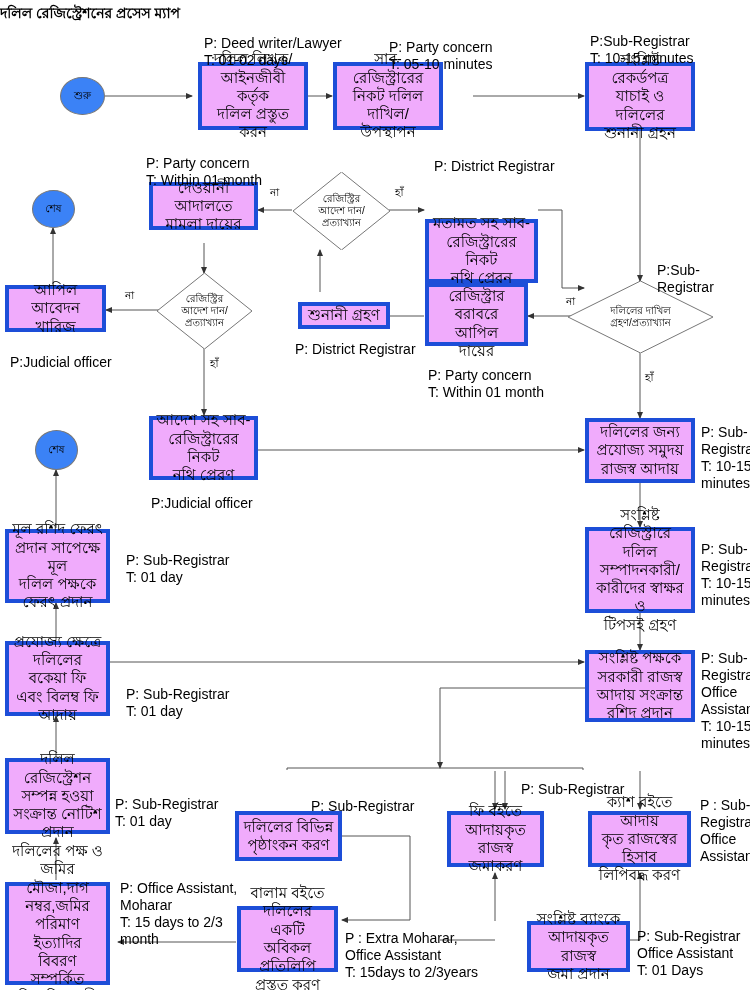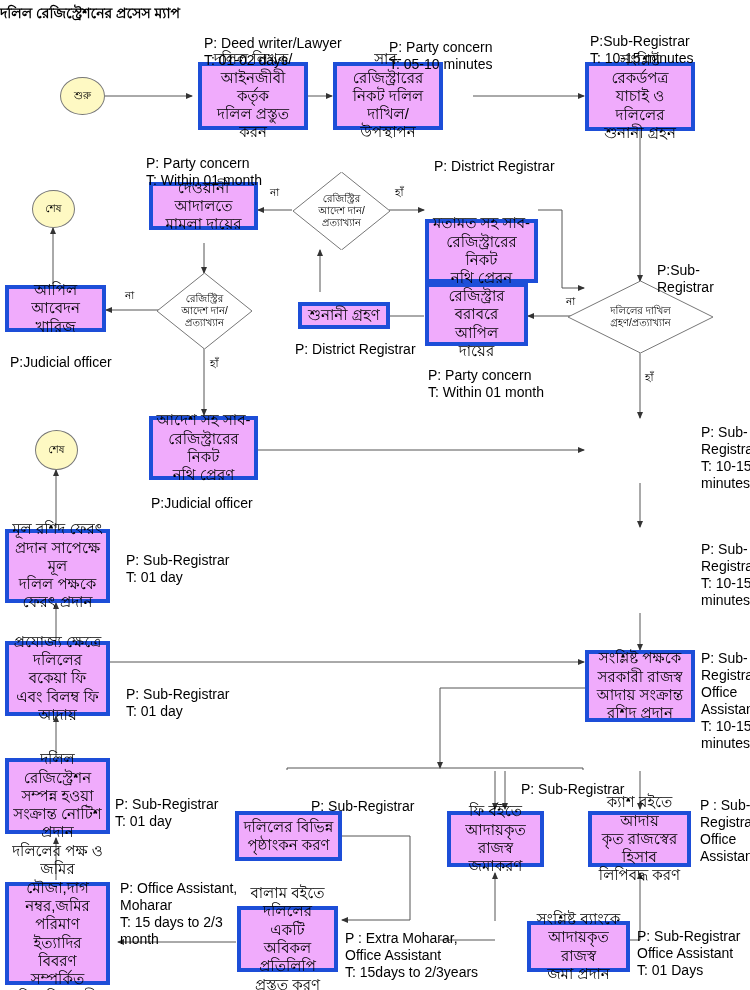--- a/index.html
+++ b/index.html
@@ -20,21 +20,21 @@
     position:absolute;box-sizing:border-box;
     border:4px solid #1d4ed8;background:#f0abfc;
     display:flex;align-items:center;justify-content:center;
     text-align:center;font-size:15px;line-height:1.22;
     padding:2px 3px;
   }
   .node .txt{display:block;width:100%;white-space:pre-line;}
 
   .terminator{
     position:absolute;box-sizing:border-box;
-    border:1px solid #777;border-radius:50%;background:#fef9c3;
+    border:1px solid #777;border-radius:50%;background:#3b82f6;
     display:flex;align-items:center;justify-content:center;
     text-align:center;font-size:10.5px;
   }
 
   .decision{
     position:absolute;box-sizing:border-box;
     display:flex;align-items:center;justify-content:flex-end;
     text-align:center;font-size:10px;line-height:1.2;
   }
   .decision .dwrap{position:relative;width:100%;height:100%;display:flex;align-items:center;justify-content:center;}
@@ -217,21 +217,33 @@
   <div class="terminator" style="left:32px;top:190px;width:43px;height:38px;">
     <span class="txt">শেষ</span>
   </div>
 
   <div class="node" style="left:149px;top:416px;width:109px;height:64px;">
     <span class="txt">আদেশ সহ সাব-
 রেজিস্ট্রারের নিকট
 নথি প্রেরণ</span>
   </div>
 
-
+  <div class="node" style="left:585px;top:418px;width:110px;height:65px;">
+    <span class="txt">দলিলের জন্য
+প্রযোজ্য সমুদয়
+রাজস্ব আদায়</span>
+  </div>
+
+  <div class="node" style="left:585px;top:527px;width:110px;height:86px;">
+    <span class="txt">সংশ্লিষ্ট রেজিস্ট্রারে
+দলিল
+সম্পাদনকারী/
+কারীদের স্বাক্ষর ও
+টিপসই গ্রহণ</span>
+  </div>
 
   <div class="node" style="left:585px;top:650px;width:110px;height:72px;">
     <span class="txt">সংশ্লিষ্ট পক্ষকে
 সরকারী রাজস্ব
 আদায় সংক্রান্ত
 রশিদ প্রদান</span>
   </div>
 
   <div class="node" style="left:235px;top:811px;width:107px;height:50px;">
     <span class="txt">দলিলের বিভিন্ন

